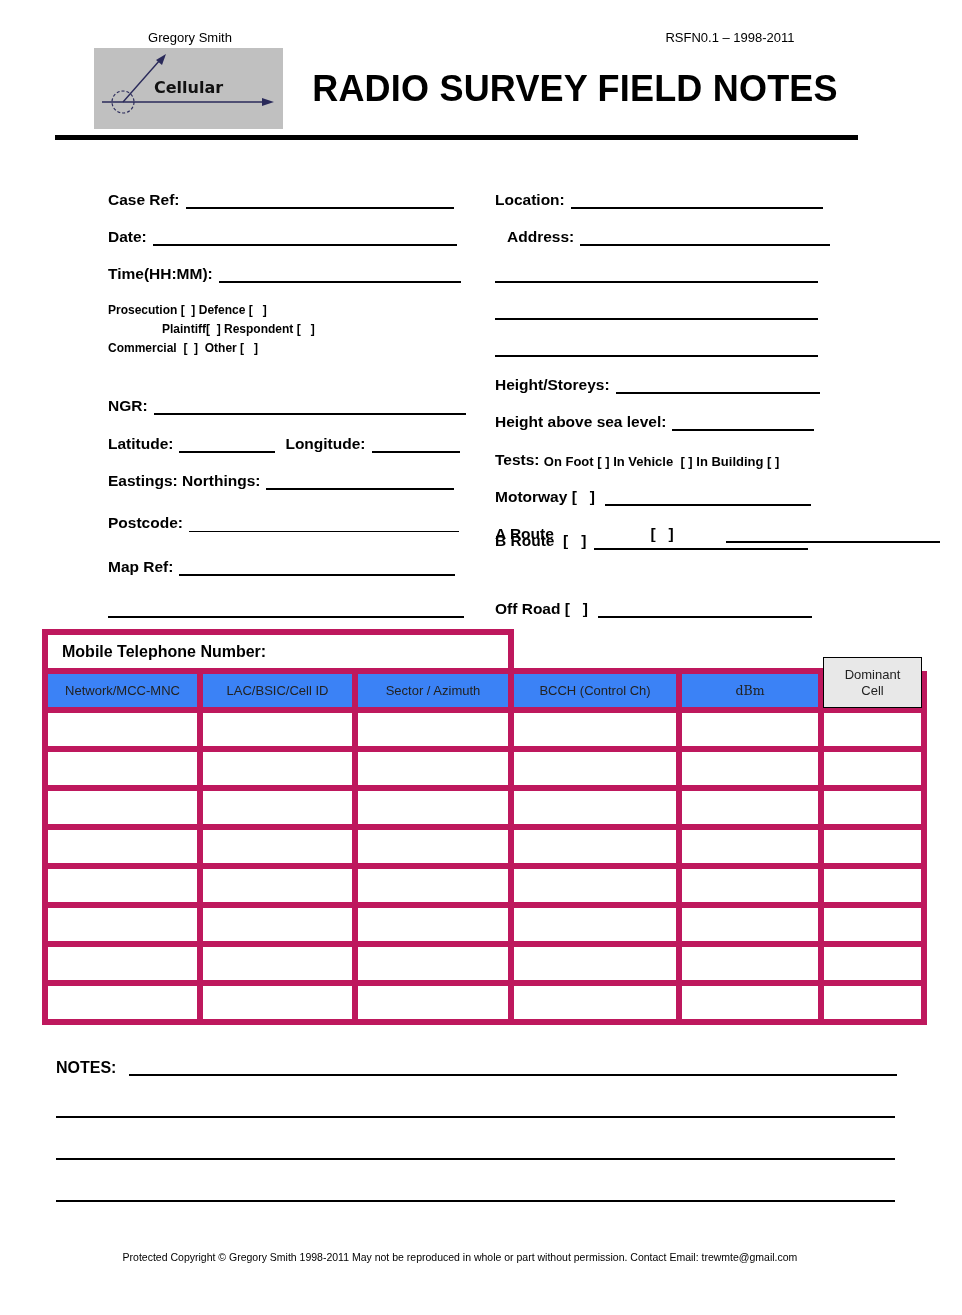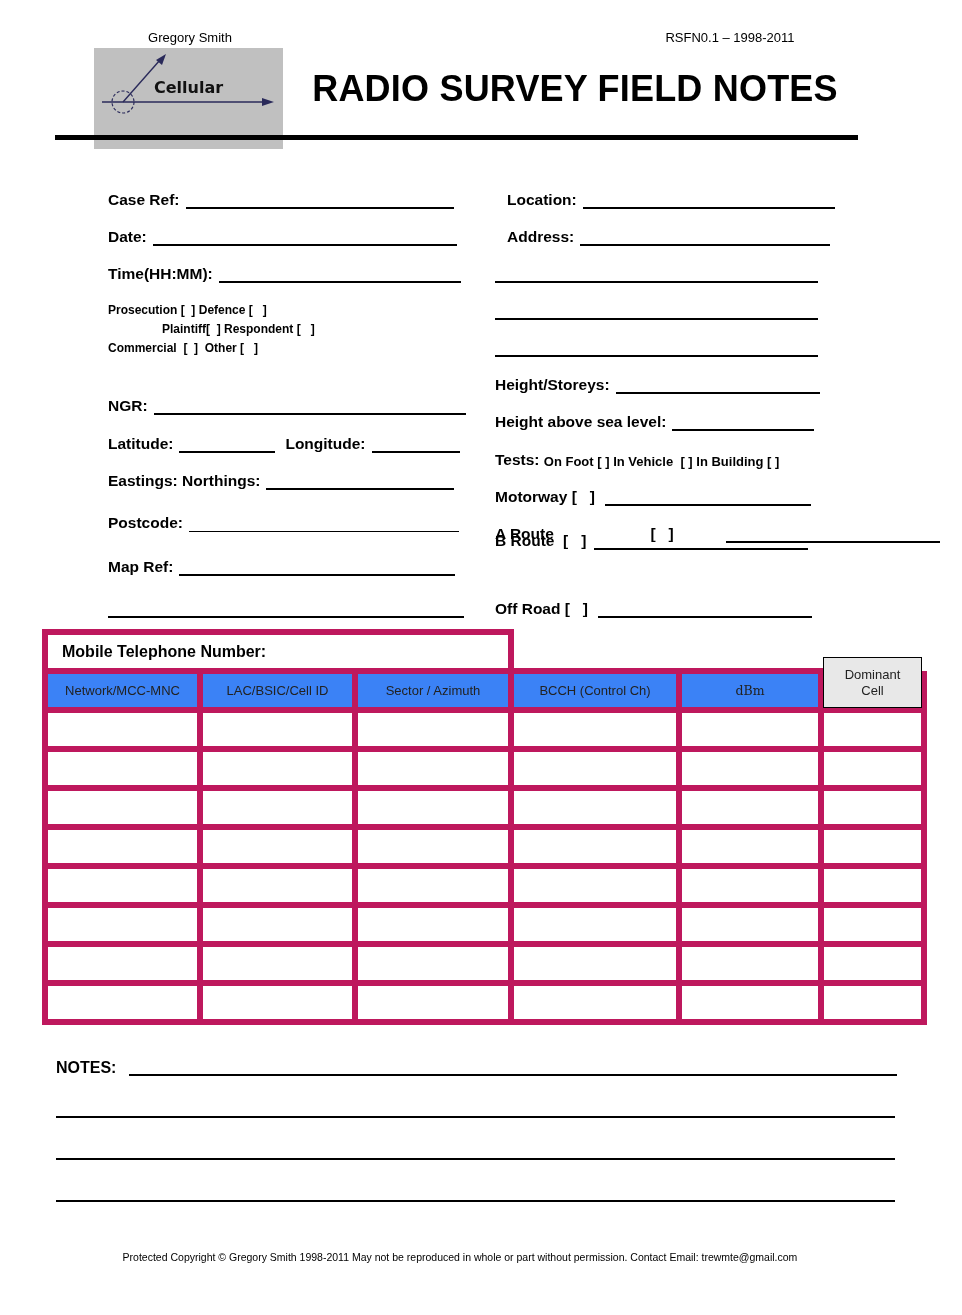--- a/index.html
+++ b/index.html
@@ -1,21 +1,21 @@
 <!DOCTYPE html>
 <html><head>
 <meta charset="utf-8">
 <style>
   * { box-sizing: border-box; margin: 0; padding: 0; }
   html, body { width: 962px; height: 1315px; background: #ffffff; overflow: hidden; }
   body { position: relative; font-family: "Liberation Sans", sans-serif; color: #000; }
   .abs { position: absolute; }
   .author { left: 95px; top: 30px; width: 190px; text-align: center; font-size: 13px; }
   .docref { left: 620px; top: 30px; width: 220px; text-align: center; font-size: 13px; }
-  .logo { left: 94px; top: 48px; width: 189px; height: 101px; background: #c0c0c0; }
+  .logo { left: 94px; top: 48px; width: 189px; height: 81px; background: #c0c0c0; }
   .logo svg { position: absolute; left: 0; top: 0; }
   .logo-text { position: absolute; left: 60px; top: 30px; font-family: "DejaVu Sans", sans-serif; font-weight: bold; font-size: 16px; color: #111; }
   .title { left: 300px; top: 68px; width: 550px; text-align: center; font-size: 36px; font-weight: bold; letter-spacing: 0.2px; }
   .rule { left: 55px; top: 135px; width: 803px; height: 5px; background: #000; }
 
   .field { position: absolute; font-size: 15.5px; font-weight: bold; white-space: nowrap; display: flex; align-items: flex-end; height: 20px; }
   .field .lbl { display: inline-block; }
   .field .line { display: inline-block; border-bottom: 2px solid #000; height: 14px; margin-left: 6px; }
   .field .line.thin { border-bottom-width: 1px; }
   .field .small { font-size: 13px; }
@@ -108,21 +108,21 @@
   <span class="line thin" style="width:270px;"></span>
 </div>
 <div class="field" style="left:108px; top:556px;">
   <span class="lbl">Map Ref:</span>
   <span class="line" style="width:276px;"></span>
 </div>
 <div class="field" style="left:102px; top:598px;">
   <span class="line" style="width:356px;"></span>
 </div>
 
-<div class="field" style="left:495px; top:189px;margin-left:12px;">
+<div class="field" style="left:495px; top:189px;">
   <span class="lbl">Location:</span>
   <span class="line" style="width:252px;"></span>
 </div>
 <div class="field" style="left:495px; top:226px;margin-left:12px;">
   <span class="lbl">Address:</span>
   <span class="line" style="width:250px;"></span>
 </div>
 <div class="field" style="left:489px; top:263px;">
   <span class="line" style="width:323px;"></span>
 </div>

